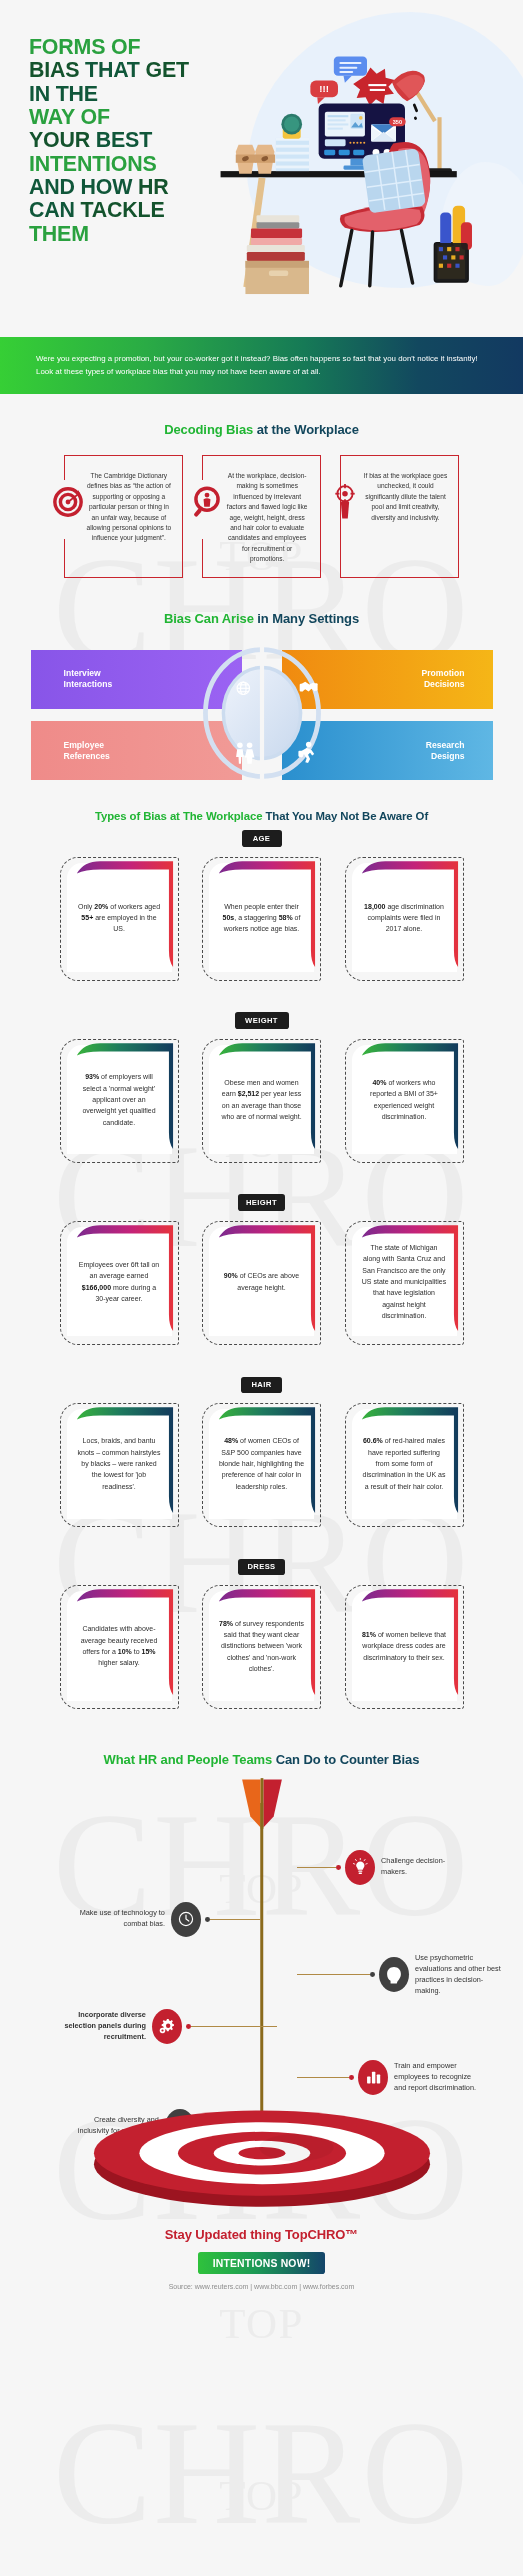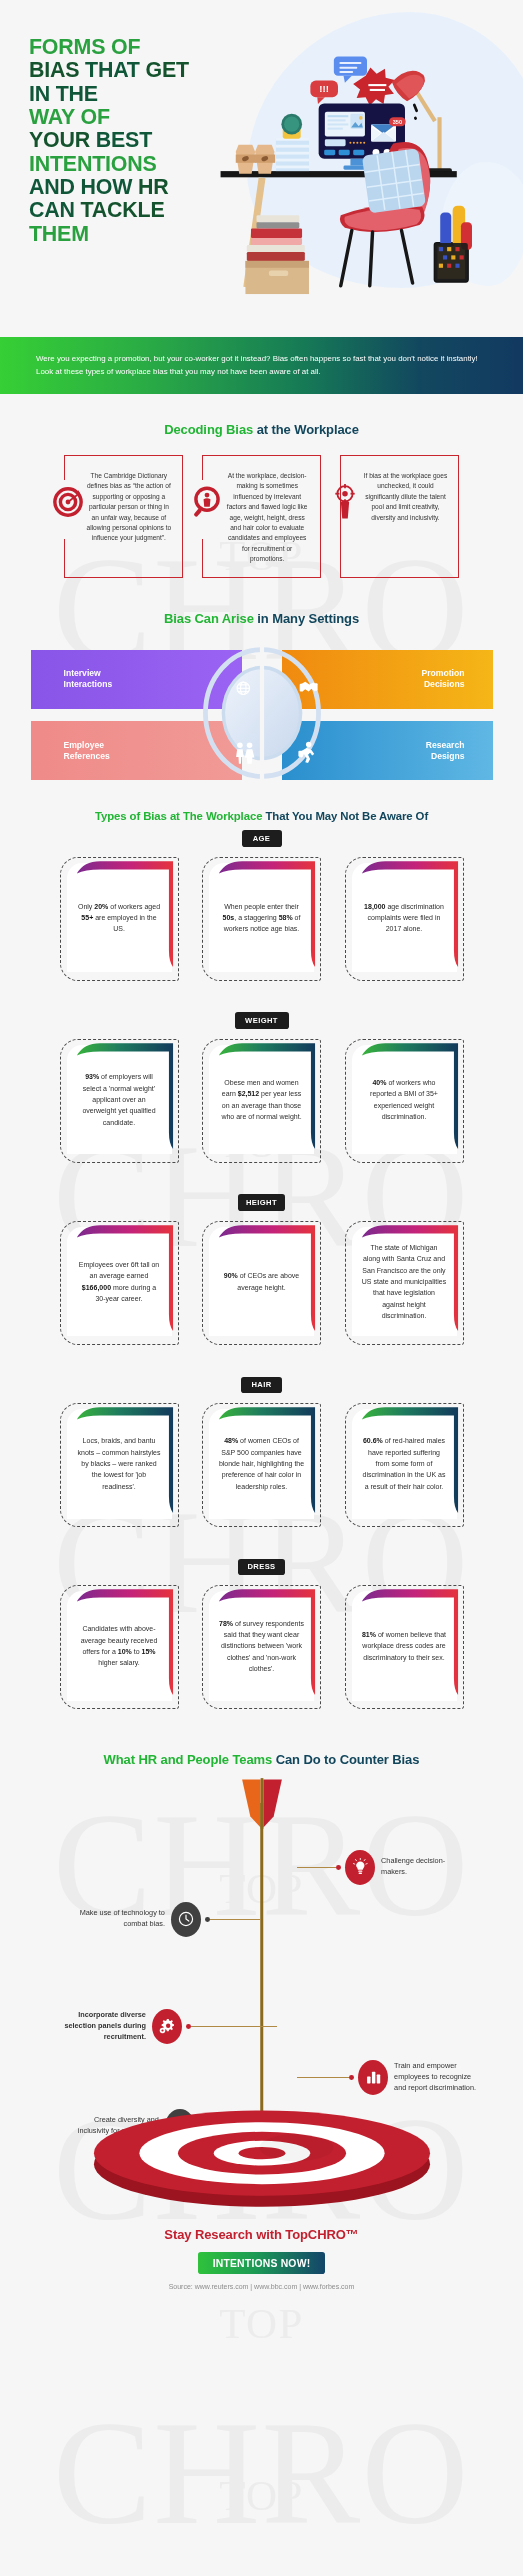--- a/index.html
+++ b/index.html
@@ -844,20 +844,30 @@
       <span class="c-bub dark">
         <svg width="18" height="18" viewBox="0 0 26 26" fill="none" stroke="#fff" stroke-width="1.7">
             <circle cx="13" cy="13" r="9.5"></circle>
             <path d="M13 7.5 V13 l4 3" stroke-linecap="round"></path>
           </svg>
       </span>
       <span class="c-dot dark" style="margin-left:4.1px;"></span>
       <span class="c-line" style="width:51px;"></span>
     </div>
 
+    <div class="c-item right" style="left:262px; top:175px;">
+      <span class="c-line" style="width:73px;"></span>
+      <span class="c-dot dark" style="margin-right:4.1px;"></span>
+      <span class="c-bub dark">
+        <svg width="18" height="19.3" viewBox="0 0 26 28" fill="#fff">
+            <path d="M13 3 c6 0 10 4 10 10 c0 6 -4 9 -5 11 l-1 3 h-9 l0 -4 c-3 -2 -5 -5 -5 -10 c0 -6 4 -10 10 -10z"></path>
+          </svg>
+      </span>
+      <span class="label">Use psychometric evaluations and other best practices in decision-making.</span>
+    </div>
 
     <div class="c-item left" style="right:246px; top:231px;font-weight:bold;">
       <span class="label">Incorporate diverse selection panels during recruitment.</span>
       <span class="c-bub red">
         <svg width="18" height="18" viewBox="0 0 26 26" fill="#fff">
             <path d="M16 5 l2.2 .6 l1.6 -1.4 l1.8 1.8 l-1.4 1.6 l.6 2.2 l2.2 .6 v2.5 l-2.2 .6 l-.6 2.2 l1.4 1.6 l-1.8 1.8 l-1.6 -1.4 l-2.2 .6 l-.6 2.2 h-2.5 l-.6 -2.2 l-2.2 -.6 l-1.6 1.4 l-1.8 -1.8 l1.4 -1.6 l-.6 -2.2 l-2.2 -.6 v-2.5 l2.2 -.6 l.6 -2.2 l-1.4 -1.6 l1.8 -1.8 l1.6 1.4 l2.2 -.6 l.6 -2.2 h2.5 z"></path>
             <circle cx="14.7" cy="12.6" r="3.2" fill="#c3202f"></circle>
             <circle cx="6.5" cy="19.5" r="4" fill="#fff"></circle>
             <circle cx="6.5" cy="19.5" r="1.6" fill="#c3202f"></circle>
           </svg>
@@ -903,19 +913,19 @@
         <ellipse cx="250" cy="112" rx="178" ry="45" fill="#ffffff"></ellipse>
         <ellipse cx="250" cy="112" rx="122" ry="31" fill="#c3202f"></ellipse>
         <ellipse cx="250" cy="112" rx="70" ry="18" fill="#ffffff"></ellipse>
         <ellipse cx="250" cy="112" rx="34" ry="9" fill="#c3202f"></ellipse>
         <ellipse cx="300" cy="104" rx="54" ry="20" fill="#000" opacity=".045"></ellipse>
       </svg>
     </div>
   </div>
 
   <div class="footer">
-    <div class="stay">Stay Research with TopCHRO™</div>
+    <div class="stay">Stay Updated thing TopCHRO™</div>
     <button class="sub-btn">INTENTIONS NOW!</button>
     <div class="src">Source: www.reuters.com | www.bbc.com | www.forbes.com</div>
   </div>
 
 </div>
 
 
 </body></html>

